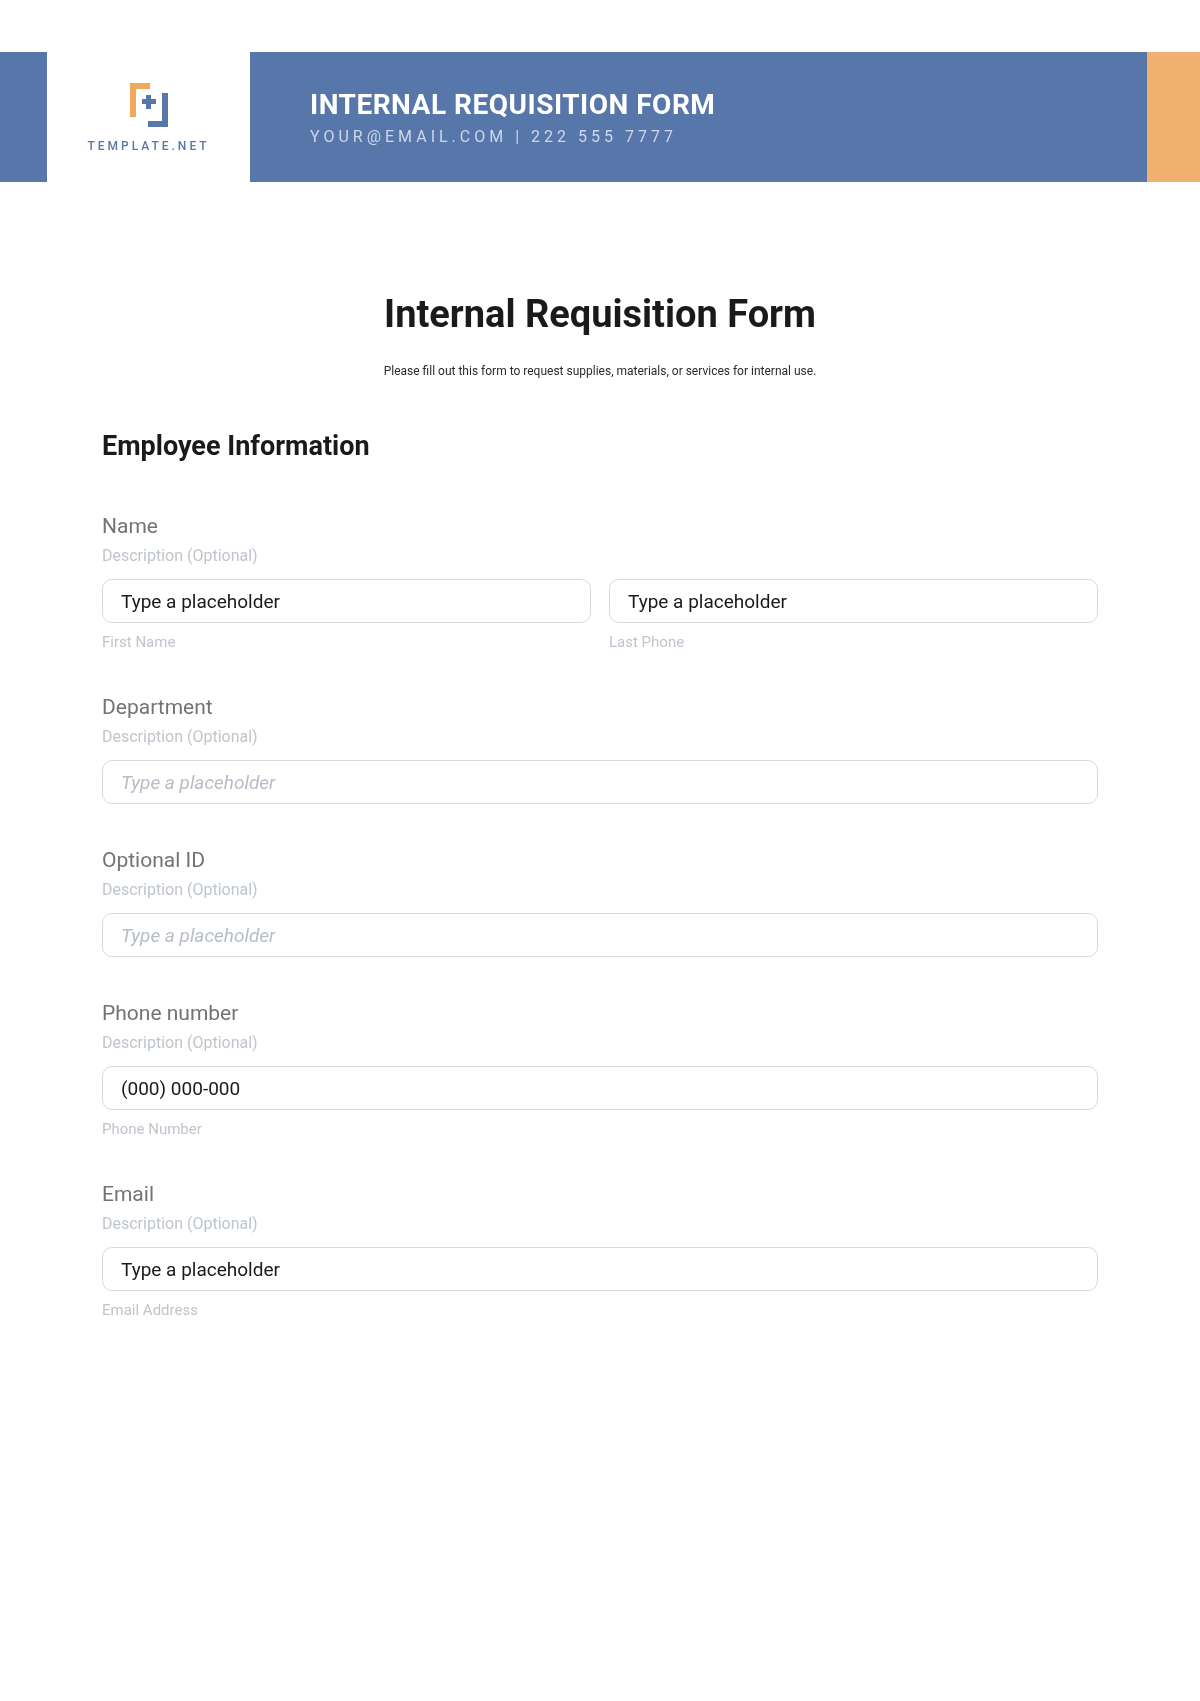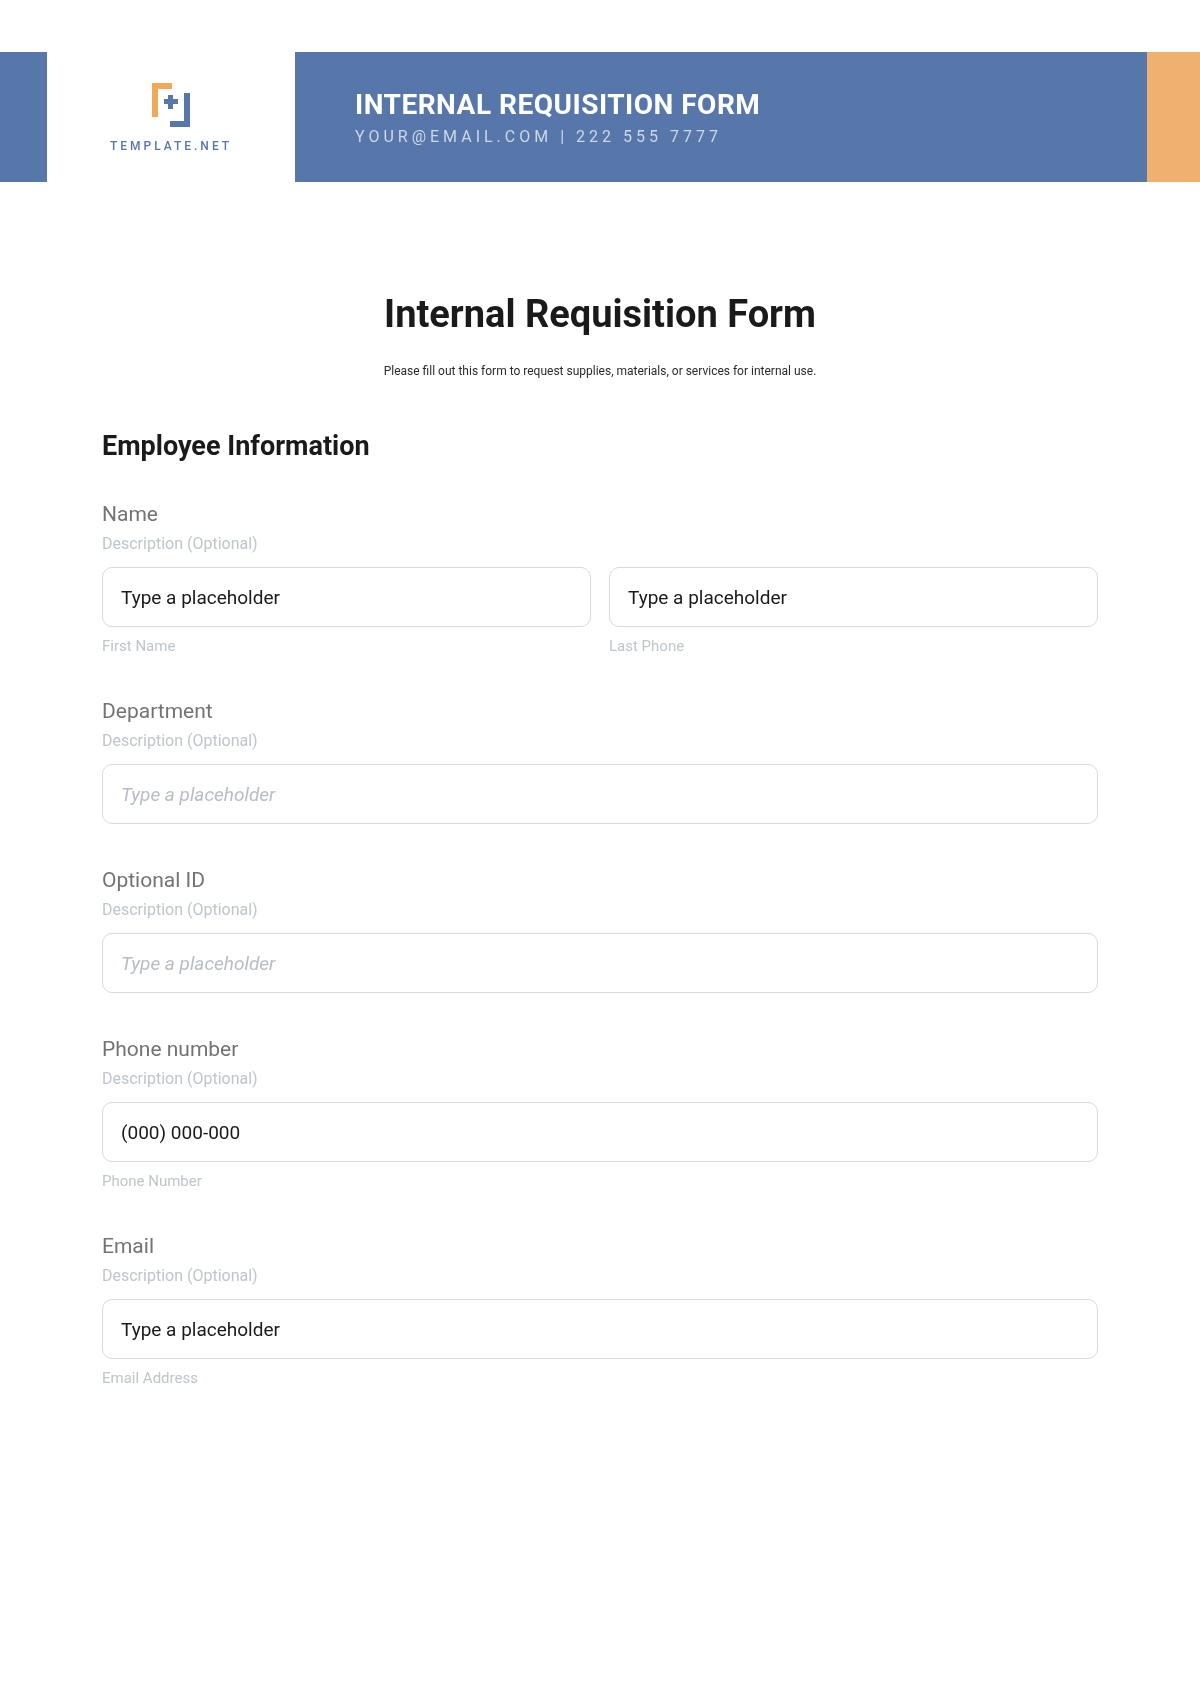--- a/index.html
+++ b/index.html
@@ -12,21 +12,21 @@
   .banner {
     display: flex;
     height: 130px;
     margin-top: 52px;
   }
   .banner-left-stripe {
     width: 47px;
     background: #5776aa;
   }
   .banner-logo-area {
-    width: 248px;
+    width: 203px;
     background: #fff;
     display: flex;
     align-items: center;
     justify-content: center;
   }
   .logo-block {
     text-align: center;
   }
   .logo-svg {
     width: 58px;
@@ -77,21 +77,21 @@
   .form-intro {
     font-size: 12px;
     text-align: center;
     color: #2b2b2b;
     margin-bottom: 52px;
   }
   .section-header {
     font-size: 27px;
     font-weight: 700;
     color: #1a1a1a;
-    margin-bottom: 40px;
+    margin-bottom: 52px;
   }
   .field {
     margin-bottom: 44px;
   }
   .field-label {
     font-size: 21px;
     font-weight: 400;
     color: #737373;
     margin-bottom: 8px;
   }
@@ -102,21 +102,21 @@
   }
   .row {
     display: flex;
     gap: 18px;
   }
   .col {
     flex: 1;
   }
   .text-input {
     width: 100%;
-    height: 60px;
+    height: 44px;
     border: 1px solid #d7dbe0;
     border-radius: 10px;
     padding: 0 18px;
     font-size: 19px;
     color: #1a1a1a;
     background: #fff;
     font-family: inherit;
   }
   .text-input::placeholder {
     color: #b6bdc6;

